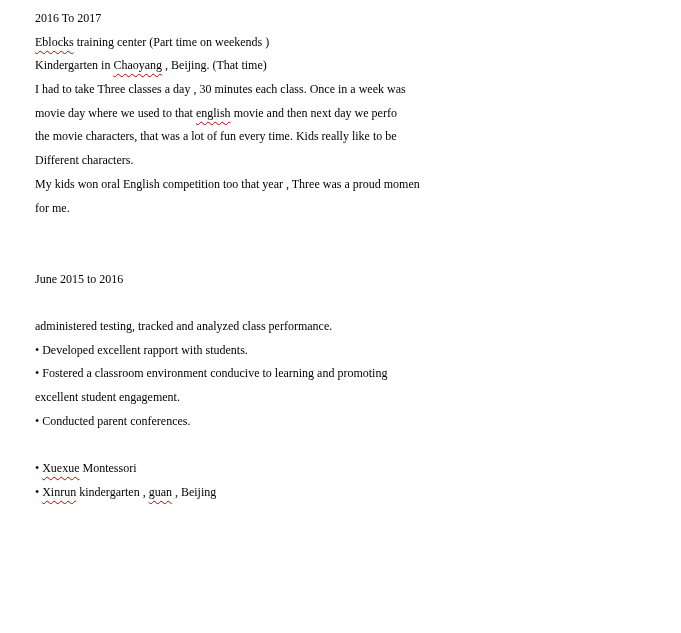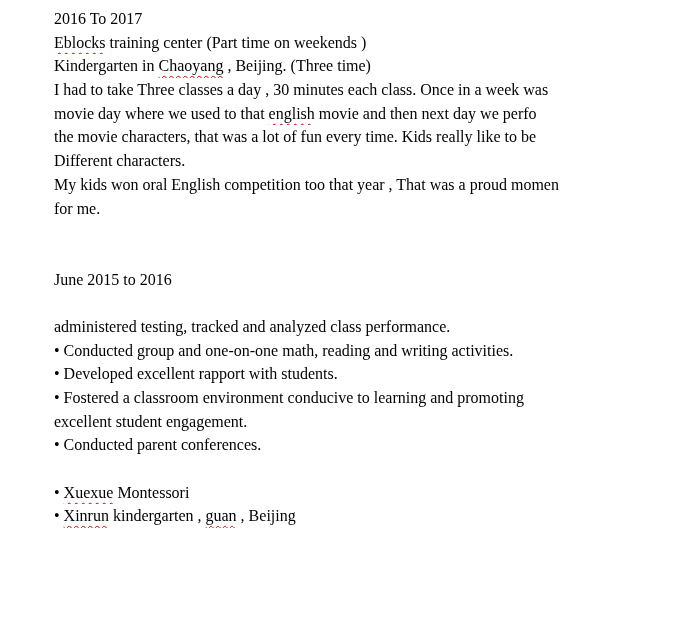--- a/index.html
+++ b/index.html
@@ -9,25 +9,25 @@
   }
   body {
     width: 681px;
     height: 633px;
     overflow: hidden;
   }
   .doc-page {
     box-sizing: border-box;
     width: 681px;
     height: 633px;
-    padding: 7px 0 0 54px;
+    padding: 7px 0 0 35px;
     overflow: hidden;
     background: #ffffff;
     font-family: "Liberation Serif", "DejaVu Serif", serif;
-    font-size: 16px;
+    font-size: 12px;
     color: #000000;
     cursor: text;
   }
   .text-line {
     height: 23.7px;
     line-height: 23.7px;
     white-space: pre;
     overflow: hidden;
   }
   .misspell {
@@ -39,33 +39,32 @@
     text-decoration-skip-ink: none;
     margin-top: 32px;
   }
 </style>
 </head>
 <body>
 
 <div class="doc-page" id="doc-page">
     <div class="text-line"><span>2016 To 2017</span></div>
     <div class="text-line"><span class="misspell">Eblocks</span><span> training center (Part time on weekends )</span></div>
-    <div class="text-line"><span>Kindergarten in </span><span class="misspell">Chaoyang</span><span> , Beijing. (Three time)</span></div>
+    <div class="text-line"><span>Kindergarten in </span><span class="misspell">Chaoyang</span><span> , Beijing. (That time)</span></div>
     <div class="text-line"><span>I had to take Three classes a day , 30 minutes each class. Once in a week was</span></div>
     <div class="text-line"><span>movie day where we used to that </span><span class="misspell">english</span><span> movie and then next day we perfo</span></div>
     <div class="text-line"><span>the movie characters, that was a lot of fun every time. Kids really like to be</span></div>
     <div class="text-line"><span>Different characters.</span></div>
-    <div class="text-line"><span>My kids won oral English competition too that year , That was a proud momen</span></div>
+    <div class="text-line"><span>My kids won oral English competition too that year , Three was a proud momen</span></div>
     <div class="text-line"><span>for me.</span></div>
     <div class="text-line">&nbsp;</div>
     <div class="text-line">&nbsp;</div>
     <div class="text-line"><span>June 2015 to 2016</span></div>
     <div class="text-line">&nbsp;</div>
     <div class="text-line"><span>administered testing, tracked and analyzed class performance.</span></div>
-    <div class="text-line"><span>• Conducted group and one-on-one math, reading and writing activities.</span></div>
     <div class="text-line"><span>• Developed excellent rapport with students.</span></div>
     <div class="text-line"><span>• Fostered a classroom environment conducive to learning and promoting</span></div>
     <div class="text-line"><span>excellent student engagement.</span></div>
     <div class="text-line"><span>• Conducted parent conferences.</span></div>
     <div class="text-line">&nbsp;</div>
     <div class="text-line"><span>• </span><span class="misspell">Xuexue</span><span> Montessori</span></div>
     <div class="text-line"><span>• </span><span class="misspell">Xinrun</span><span> kindergarten , </span><span class="misspell">guan</span><span> , Beijing</span></div>
   </div>
 
 </body></html>

